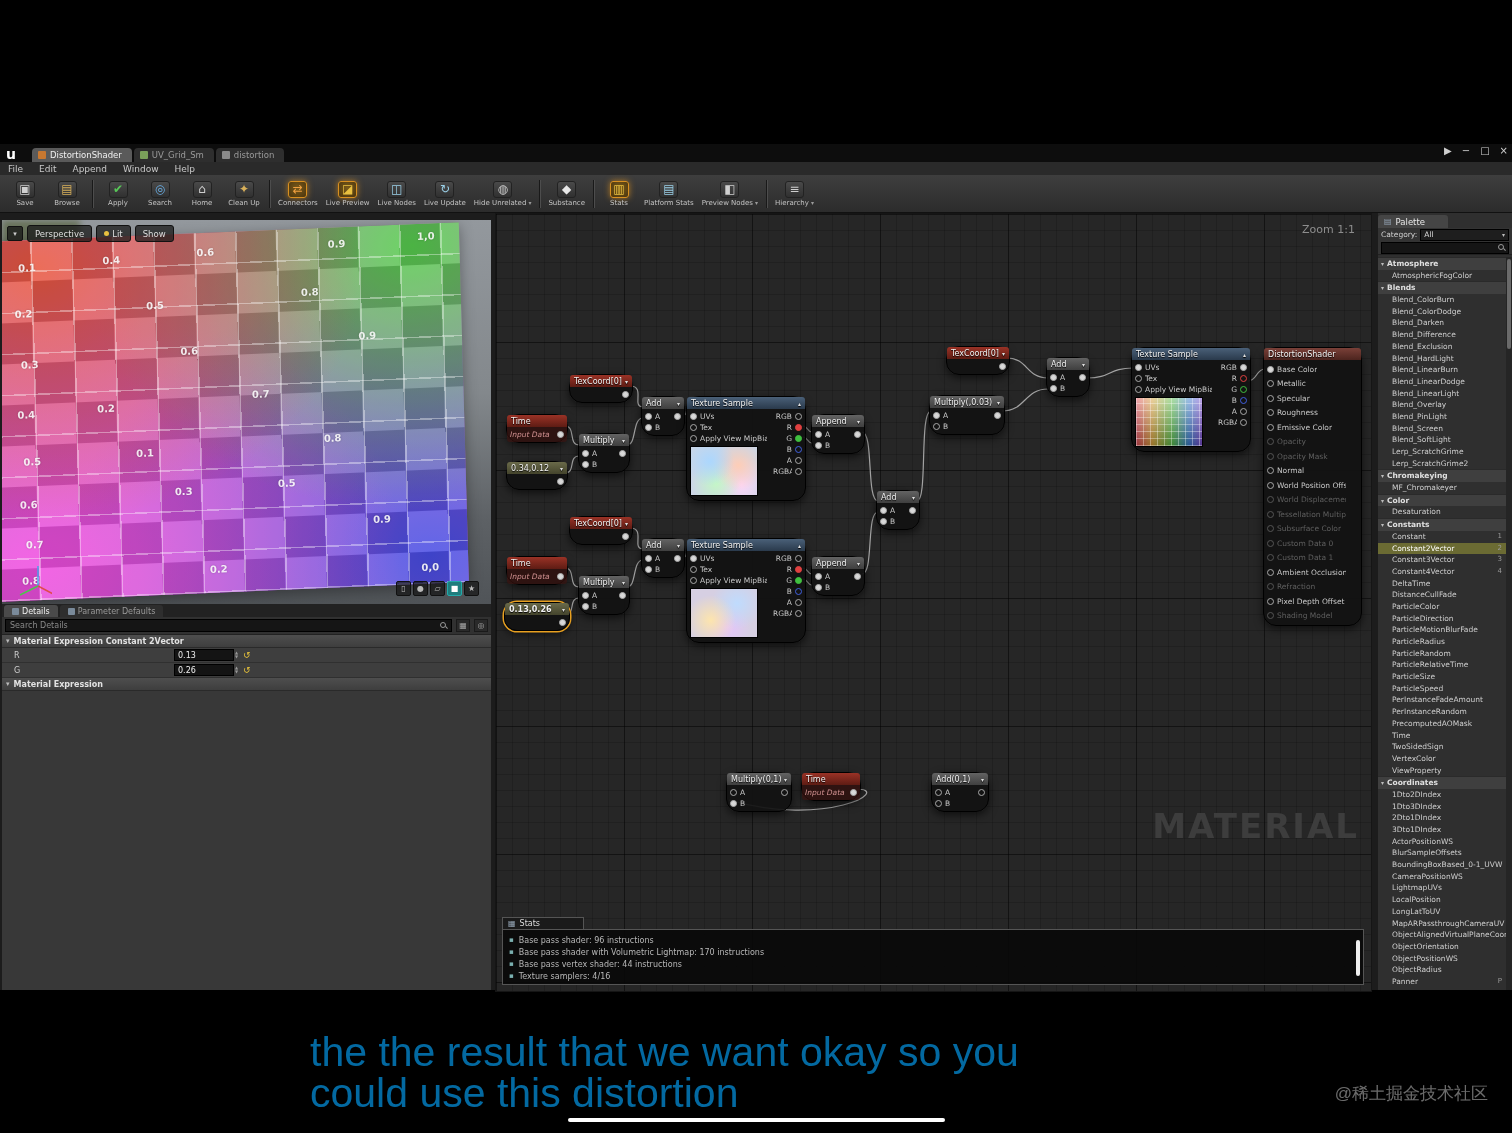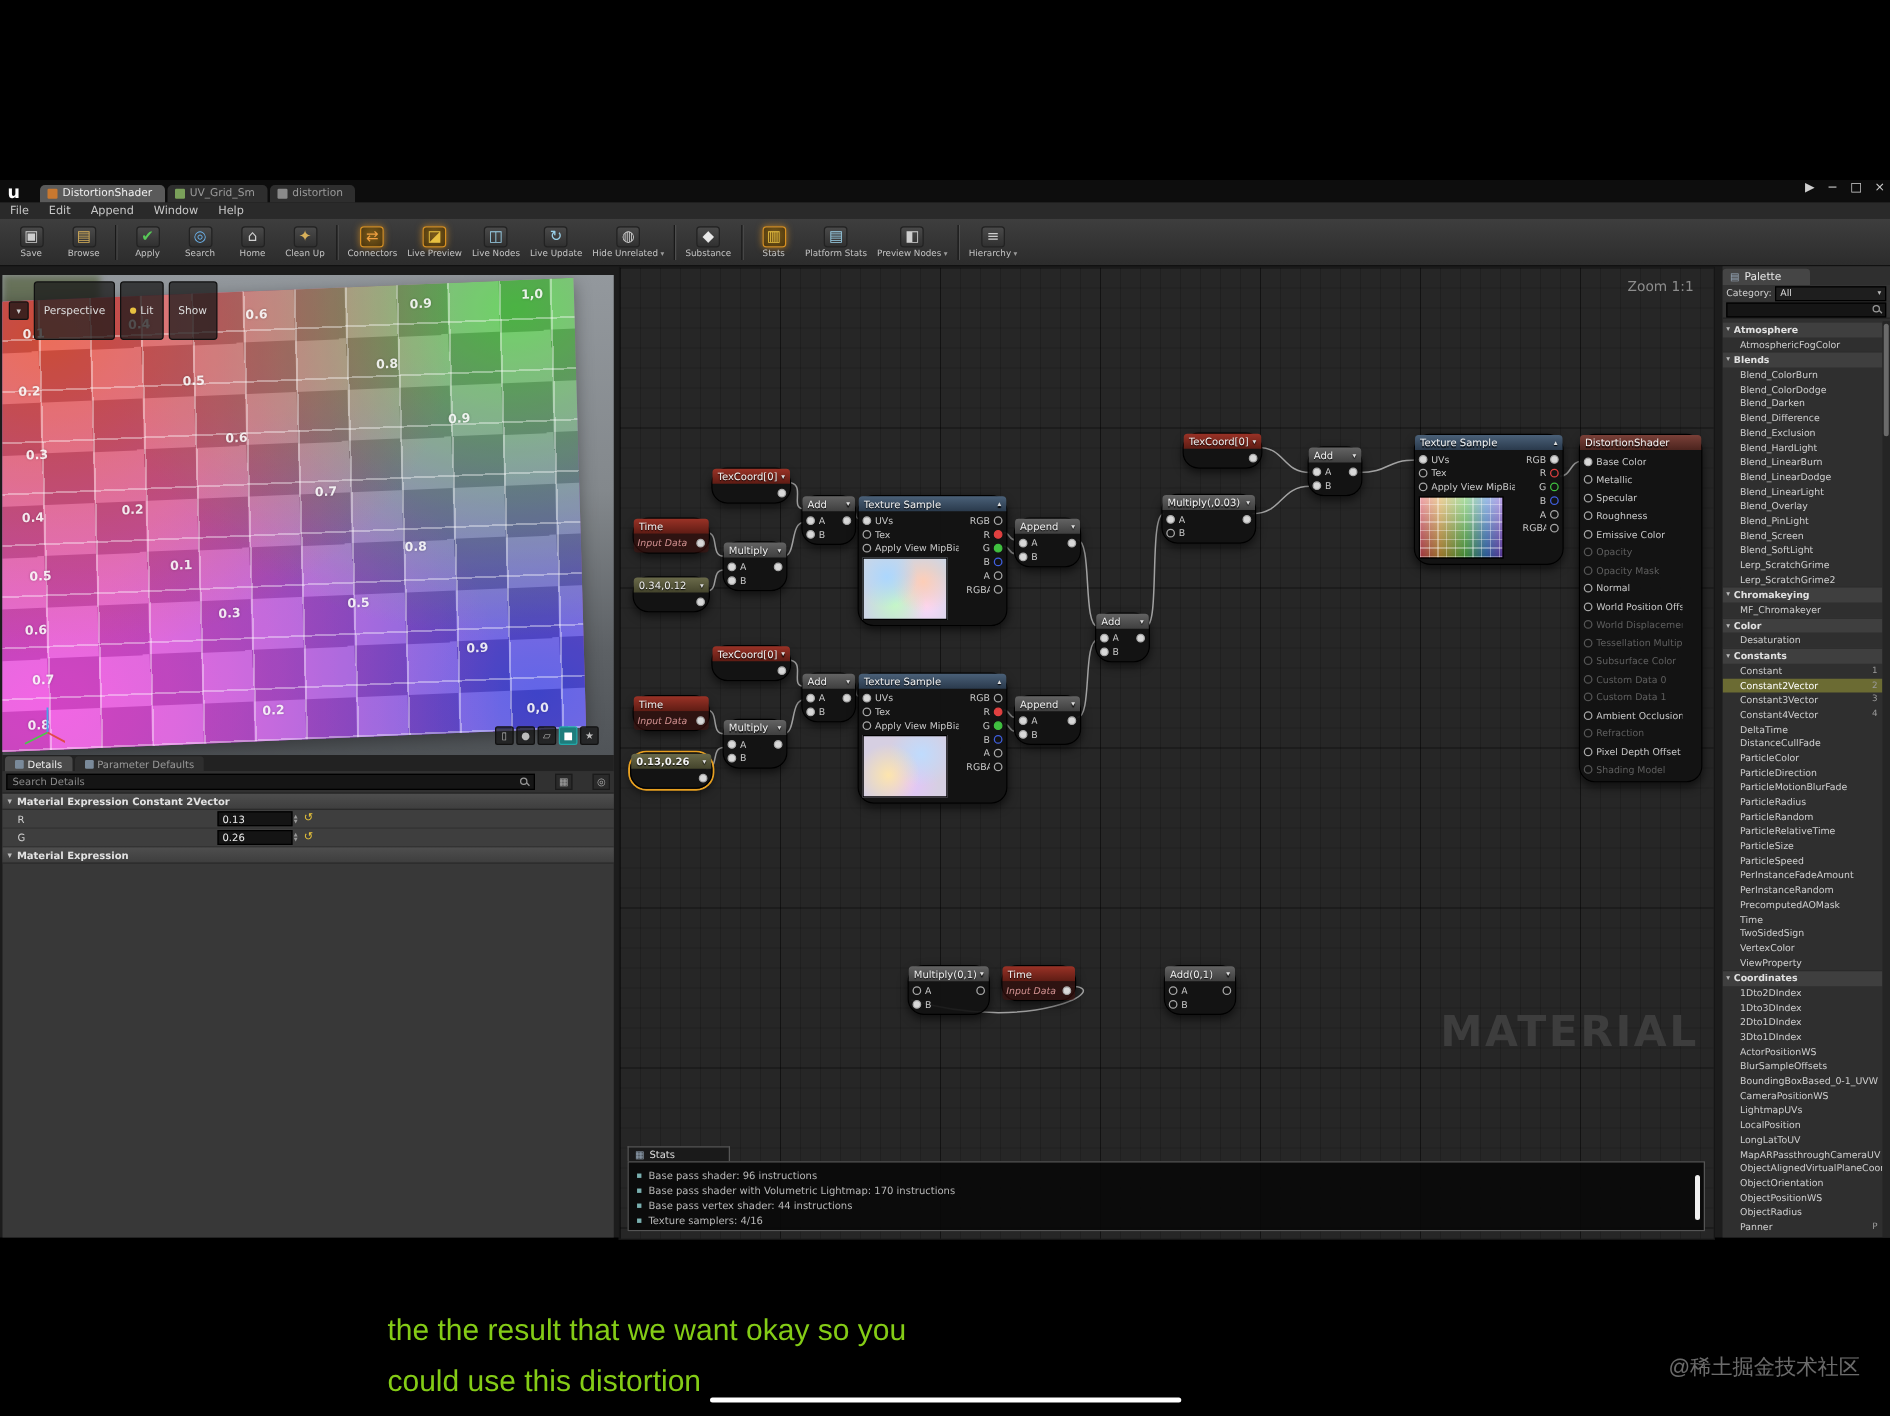--- a/index.html
+++ b/index.html
@@ -46,35 +46,35 @@
        radial-gradient(at 90% 6%, rgba(80,210,70,0.95), rgba(80,210,70,0) 55%),
        radial-gradient(at 8% 90%, rgba(242,75,225,0.95), rgba(242,75,225,0) 60%),
        radial-gradient(at 92% 92%, rgba(65,75,230,0.95), rgba(65,75,230,0) 60%);
      background-size:auto,auto,82px 82px,auto,auto,auto,auto;
      box-shadow:0 4px 14px rgba(0,0,0,.35);}
   .uvlabel{position:absolute;font-size:10px;color:rgba(255,255,255,.88);font-weight:bold;text-shadow:0 0 2px rgba(0,0,0,.25);}
   .vctrls{position:absolute;left:5px;top:5px;display:flex;gap:4px;align-items:center;}
   .vdd{width:14px;height:13px;background:rgba(20,20,20,.75);border:1px solid #111;border-radius:2px;color:#ccc;font-size:7px;
        display:flex;align-items:center;justify-content:center;}
   .vbtn{height:13px;background:rgba(25,25,25,.75);border:1px solid #111;border-radius:3px;color:#ddd;font-size:8.5px;
-        display:flex;align-items:center;gap:3px;padding:16px 7px;}
+        display:flex;align-items:center;gap:3px;padding:1px 7px;}
   .vdot{width:5px;height:5px;border-radius:50%;background:#e8c040;}
   .meshbtns{position:absolute;right:12px;bottom:8px;display:flex;gap:2px;}
   .mbtn{width:13px;height:13px;background:rgba(20,20,20,.7);border:1px solid #111;border-radius:2px;color:#bbb;font-size:8px;
         display:flex;align-items:center;justify-content:center;}
   .mbtn.sel{background:#1f7d7d;color:#fff;border-color:#2aa;}
   .gizmo{position:absolute;left:6px;bottom:6px;}
 
   
   .details{position:absolute;left:2px;top:460px;width:489px;height:386px;background:#383838;font-size:8px;color:#cfcfcf;}
   .dtabs{height:13px;background:#222;display:flex;gap:2px;align-items:flex-end;padding-left:2px;}
   .dtab{display:flex;align-items:center;gap:3px;height:12px;padding:0 8px;background:#2e2e2e;border-radius:3px 3px 0 0;color:#999;}
   .dtab.active{background:#4a4a4a;color:#eee;}
   .dtabico{width:7px;height:7px;background:#7a8a9a;border-radius:1px;}
-  .dsearchrow{height:15px;display:flex;align-items:center;gap:16px;padding:1px 3px;background:#313131;border-bottom:1px solid #222;}
+  .dsearchrow{height:15px;display:flex;align-items:center;gap:4px;padding:1px 3px;background:#313131;border-bottom:1px solid #222;}
   .dsearch{flex:1;height:11px;background:#151515;border:1px solid #000;display:flex;align-items:center;color:#8a8a8a;
            padding:0 4px;justify-content:space-between;}
   .dicon{width:12px;height:11px;background:#2a2a2a;border:1px solid #1a1a1a;color:#aaa;font-size:8px;
          display:flex;align-items:center;justify-content:center;}
   .dsection{height:12px;background:linear-gradient(#4e4e4e,#3e3e3e);border-bottom:1px solid #2a2a2a;display:flex;
             align-items:center;gap:4px;padding:0 4px;font-weight:bold;color:#e2e2e2;}
   .dcaret{font-size:7px;color:#bbb;}
   .drow{height:14px;display:flex;align-items:center;border-bottom:1px solid #303030;background:#3e3e3e;}
   .dlabel{width:160px;padding-left:12px;color:#cfcfcf;}
   .dfield{width:52px;height:10px;background:#141414;border:1px solid #000;color:#eee;display:flex;align-items:center;padding:0 3px;}
@@ -159,22 +159,22 @@
   .prow{height:11.7px;line-height:11.7px;display:flex;align-items:center;padding-left:14px;gap:3px;}
   .prow.pcat{background:#3f3f3f;font-weight:bold;color:#e0e0e0;padding-left:3px;border-top:1px solid #2a2a2a;}
   .prow.psel{background:#6b6b33;color:#fff;}
   .pcaret{font-size:6px;color:#bbb;}
   .plabel{flex:1;overflow:hidden;white-space:nowrap;}
   .pbadge{color:#9a9a9a;padding-right:4px;font-size:7px;}
   .pscroll{position:absolute;right:0;top:44px;width:6px;bottom:0;background:#252525;}
   .pthumb{position:absolute;left:1px;top:2px;width:4px;height:90px;background:#6a6a6a;border-radius:2px;}
 
   
-  .caption{position:absolute;left:310px;top:1032px;color:#84cc16;font-size:24px;line-height:41px;
-           font-family:"Liberation Sans",sans-serif;margin-top:12px;}
+  .caption{position:absolute;left:310px;top:1032px;color:#0369a1;font-size:41px;line-height:41px;
+           font-family:"Liberation Sans",sans-serif;}
   .progress{position:absolute;left:568px;top:1118px;width:377px;height:4px;background:#fff;border-radius:2px;}
   .watermark{position:absolute;right:24px;top:1082px;color:rgba(255,255,255,.42);font-size:17px;
              font-family:"Liberation Sans",sans-serif;}
 </style>
 </head>
 <body>
 
 <div class="stage">
   <div class="app">
 

